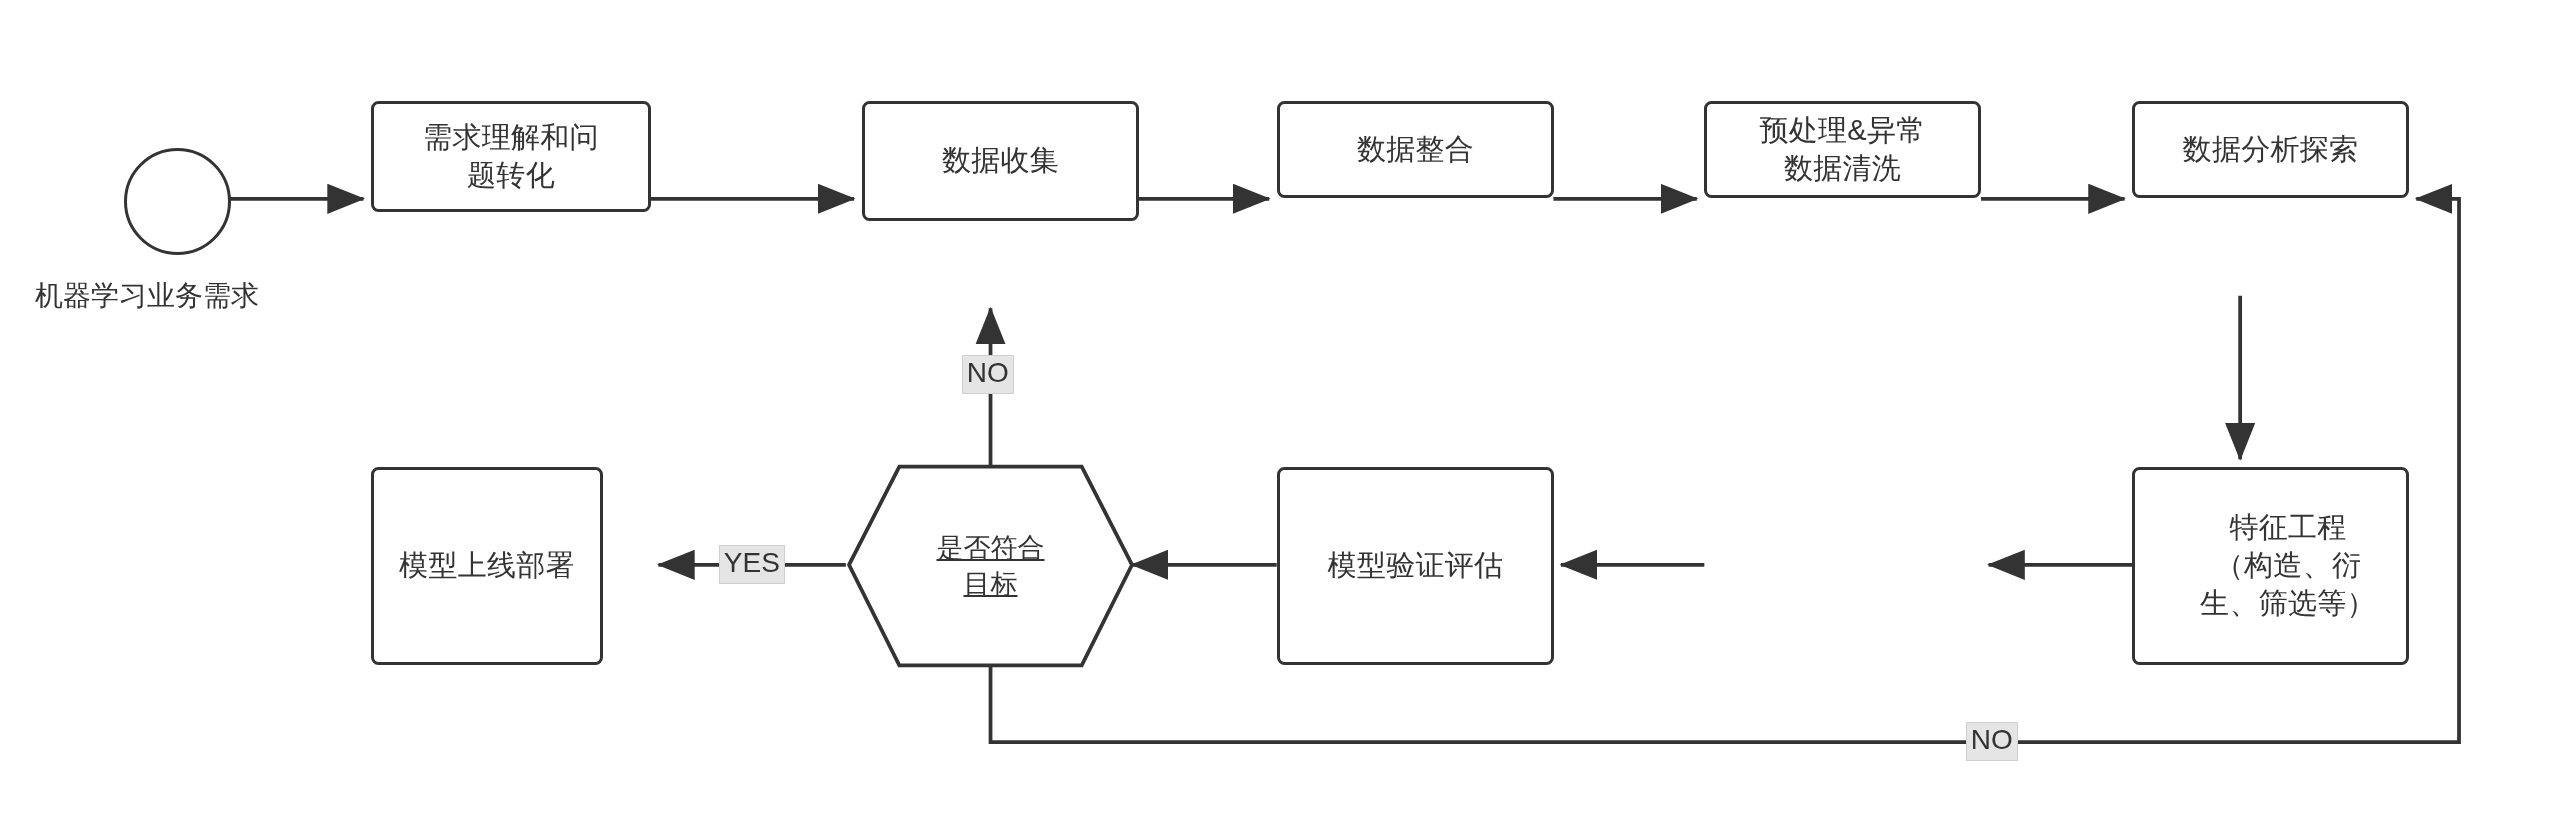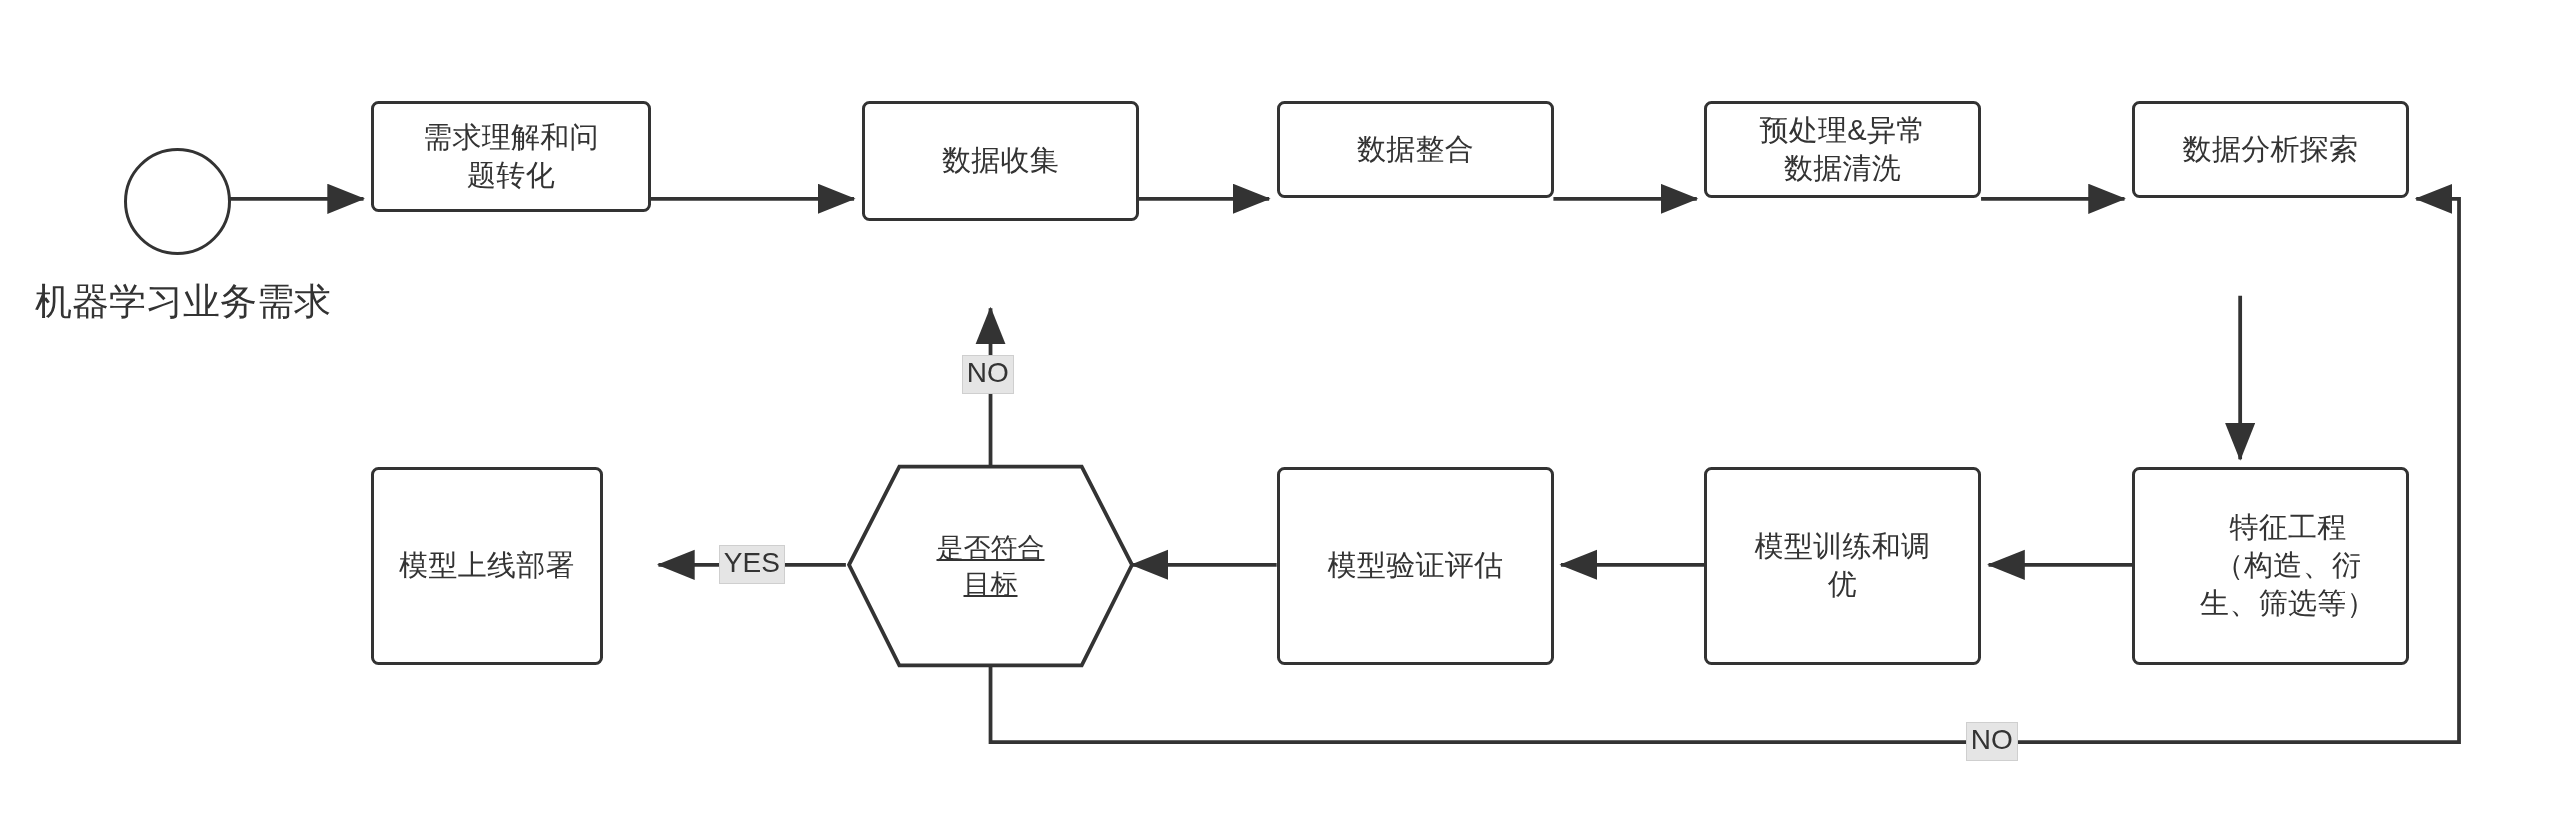--- a/index.html
+++ b/index.html
@@ -53,21 +53,21 @@
     color: #333333;
     font-size: 27px;
     line-height: 1.30;
     text-align: center;
     pointer-events: none;
     text-decoration: underline;
   }
   .start-label {
     position: absolute;
     color: #333333;
-    font-size: 37px;
+    font-size: 28px;
     white-space: nowrap;
   }
   .edge-label {
     position: absolute;
     background: #e5e5e5;
     border: 1.3px solid #cfcfcf;
     color: #333333;
     font-size: 28px;
     line-height: 1;
     padding: 3.1px 3.8px 5.7px 3.8px;
@@ -167,26 +167,20 @@
       <div>目标</div>
     </div>
   </div>
 
   <div class="node proc" style="left:1277px; top:467px; width:277px; height:198px;">
     <div>
       <div>模型验证评估</div>
     </div>
   </div>
 
-  <div class="node proc" style="left:1704px; top:467px; width:277px; height:198px;">
-    <div>
-      <div>模型训练和调</div>
-      <div>优</div>
-    </div>
-  </div>
 
   <div class="node proc" style="left:2132px; top:467px; width:277px; height:198px;padding-left:35px;">
     <div>
       <div>特征工程</div>
       <div>（构造、衍</div>
       <div>生、筛选等）</div>
     </div>
   </div>
 
   <div class="edge-label" style="left:962px; top:355px;">NO</div>

